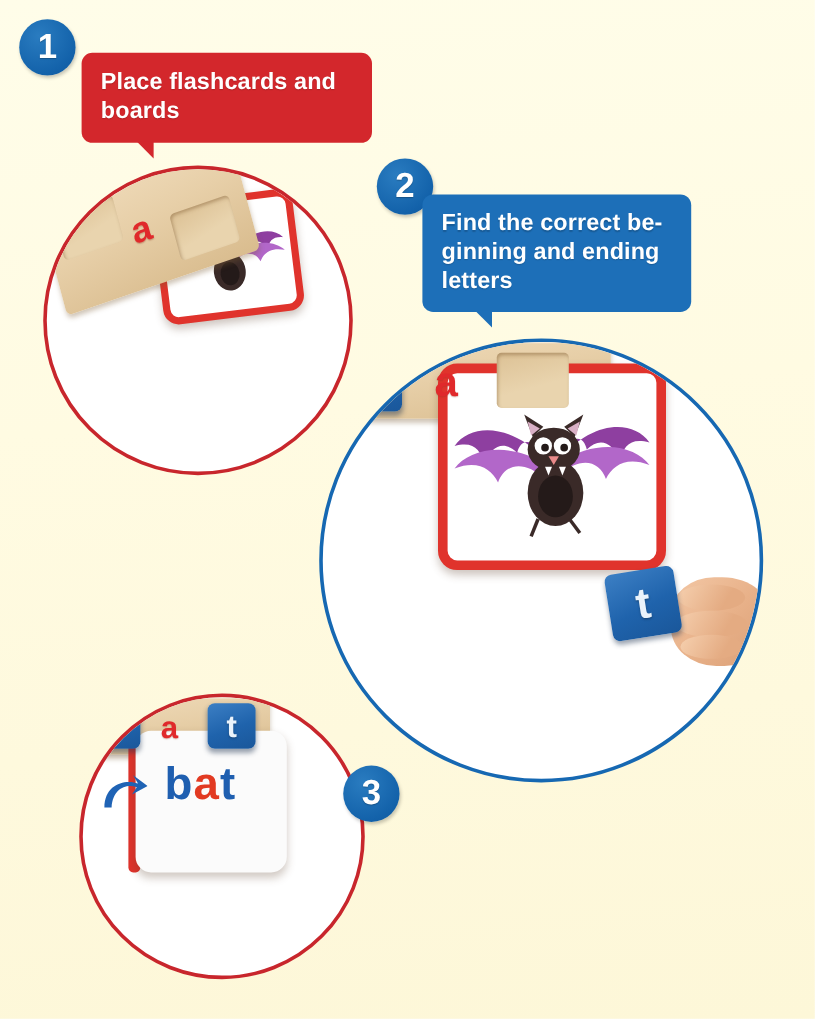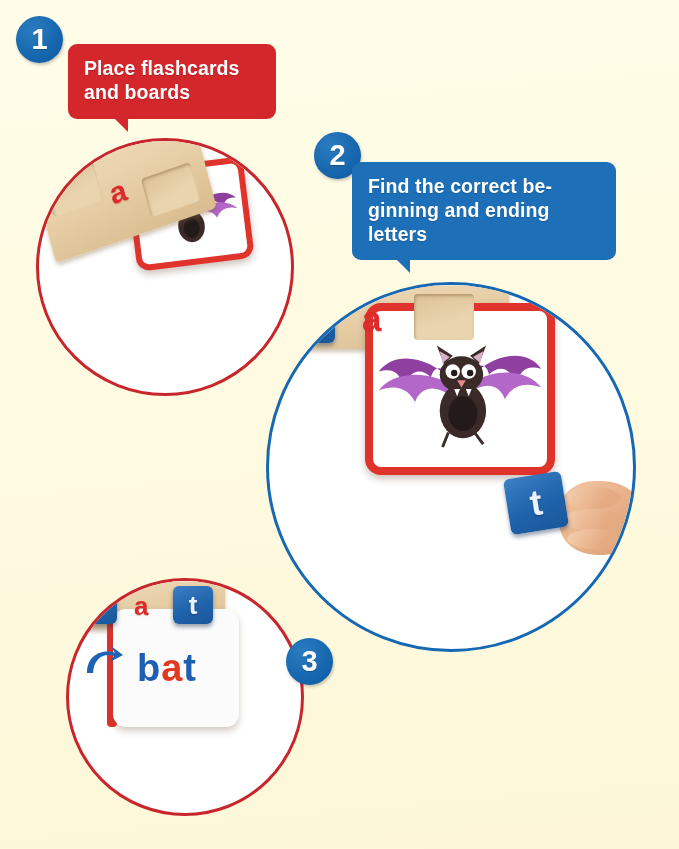--- a/index.html
+++ b/index.html
@@ -130,21 +130,21 @@
 
     <div class="wood" style="left:6px; top:78px; width:170px; height:96px; transform: rotate(-19deg) skewX(-4deg);">
       <div class="slot" style="left:10px; top:12px; width:52px; height:40px;"></div>
       <div class="slot" style="left:104px; top:44px; width:52px; height:40px;"></div>
       <div class="wood-letter" style="left:70px; top:34px; font-size:30px;">a</div>
     </div>
   </div>
 
   <div class="badge" style="left:16px; top:16px;">1</div>
 
-  <div class="callout red" style="left:68px; top:44px; width:208px;">
+  <div class="callout red" style="left:68px; top:44px; width:242px;">
     <span>Place flashcards and boards</span>
     <span class="tail" style="left:46px;"></span>
   </div>
 
   <div class="photo-circle ring-blue" style="left:266px; top:282px; width:370px; height:370px;">
 
     <div class="card-red" style="left:96px; top:18px; width:190px; height:172px;">
       <svg viewBox="0 0 120 100" width="100%" height="100%">
         <g transform="translate(60,52)">
           <path d="M-4,-6 C-22,-26 -46,-28 -56,-14 C-45,-17 -41,-12 -39,-3 C-35,-15 -27,-17 -20,-10 C-18,-19 -10,-19 -4,-6 Z" fill="#8e3fa0"></path>
@@ -180,30 +180,30 @@
     <div class="hand" style="left:290px; top:196px; width:86px; height:74px;">
       <div class="finger" style="left:6px; top:6px; width:56px; height:22px;"></div>
       <div class="finger" style="left:4px; top:28px; width:60px; height:22px;"></div>
       <div class="finger" style="left:8px; top:48px; width:52px; height:20px;"></div>
     </div>
     <div class="tile" style="left:238px; top:190px; width:58px; height:56px; font-size:36px; transform:rotate(-9deg);">t</div>
   </div>
 
   <div class="badge" style="left:314px; top:132px;">2</div>
 
-  <div class="callout blue" style="left:352px; top:162px; width:264px;">
+  <div class="callout blue" style="left:352px; top:162px; width:224px;">
     <span>Find the correct be-ginning and ending letters</span>
     <span class="tail" style="left:44px;"></span>
   </div>
 
   <div class="photo-circle ring-red" style="left:66px; top:578px; width:238px; height:238px;">
 
     <div class="card-edge" style="left:38px; top:30px; width:10px; height:116px;"></div>
     <div class="card-white" style="left:44px; top:28px; width:126px; height:118px;">
-      <div class="word" style="left:24px; top:38px; font-size:38px;">
+      <div class="word" style="left:24px; top:24px; font-size:38px;">
         <span class="w-blue">b</span><span class="w-red">a</span><span class="w-blue">t</span>
       </div>
     </div>
 
     <svg style="position:absolute; left:14px; top:62px;" width="40" height="34">
       <path d="M4,30 C4,10 22,6 32,10 L28,3 L40,12 L27,19 L31,13 C22,10 11,14 10,30 Z" fill="#1f63b5"></path>
     </svg>
 
     <div class="wood" style="left:20px; top:158px; width:156px; height:48px;">
       <div class="tile" style="left:8px; top:5px; width:40px; height:38px; font-size:26px;">b</div>

